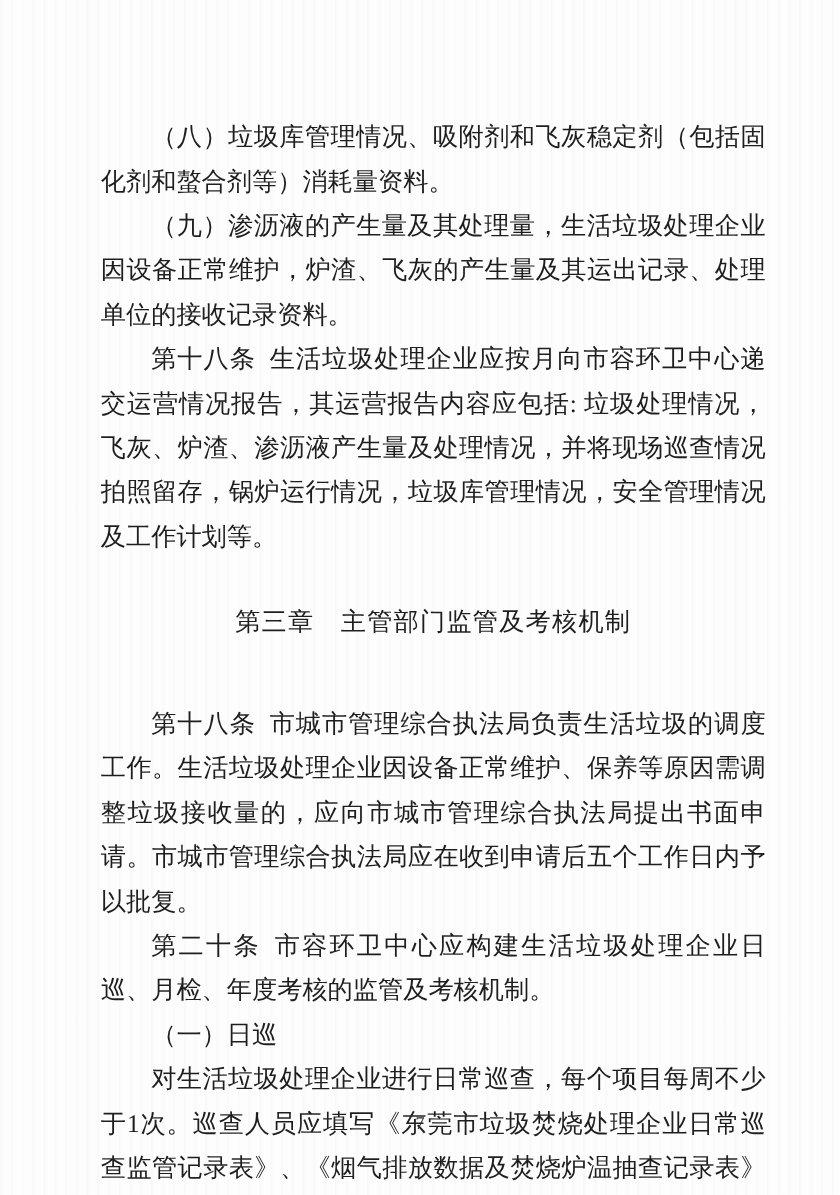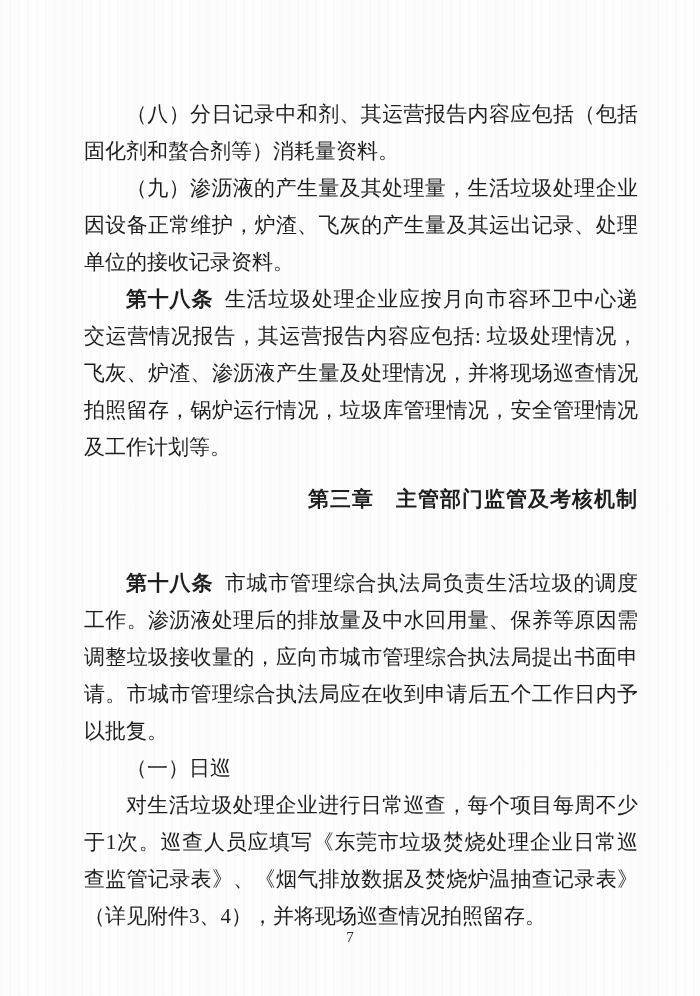--- a/index.html
+++ b/index.html
@@ -28,62 +28,63 @@
     width: 554px;
   }
   .para {
     font-size: 21px;
     line-height: 37px;
     text-align: justify;
     text-indent: 2em;
     word-break: break-all;
   }
   .article-label {
-    font-weight: bold;
+    font-weight: normal;
     margin-right: 0.55em;
   }
   .chapter-heading {
     font-family: "Liberation Sans", "DejaVu Sans", sans-serif;
     font-size: 21px;
     line-height: 37px;
-    font-weight: bold;
-    text-align: right;
+    font-weight: normal;
+    text-align: center;
     text-indent: 0;
     letter-spacing: 1px;
-    margin-top: 14px;
+    margin-top: 34px;
     margin-bottom: 48px;
   }
   .page-footer {
     position: absolute;
     top: 929px;
     left: 0;
     right: 0;
     text-align: center;
     font-size: 15px;
     line-height: 17px;
     color: #2a2a2a;
   }
 </style>
 </head>
 <body>
 
 <div class="page">
 
   <div class="body-text">
 
-    <p class="para">（八）分日记录中和剂、其运营报告内容应包括（包括固化剂和螯合剂等）消耗量资料。</p>
+    <p class="para">（八）垃圾库管理情况、吸附剂和飞灰稳定剂（包括固化剂和螯合剂等）消耗量资料。</p>
 
     <p class="para">（九）渗沥液的产生量及其处理量，生活垃圾处理企业因设备正常维护，炉渣、飞灰的产生量及其运出记录、处理单位的接收记录资料。</p>
 
     <p class="para"><span class="article-label">第十八条</span><span>生活垃圾处理企业应按月向市容环卫中心递交运营情况报告，其运营报告内容应包括: 垃圾处理情况，飞灰、炉渣、渗沥液产生量及处理情况，并将现场巡查情况拍照留存，锅炉运行情况，垃圾库管理情况，安全管理情况及工作计划等。</span></p>
 
     <h2 class="chapter-heading">第三章　主管部门监管及考核机制</h2>
 
-    <p class="para"><span class="article-label">第十八条</span><span>市城市管理综合执法局负责生活垃圾的调度工作。渗沥液处理后的排放量及中水回用量、保养等原因需调整垃圾接收量的，应向市城市管理综合执法局提出书面申请。市城市管理综合执法局应在收到申请后五个工作日内予以批复。</span></p>
+    <p class="para"><span class="article-label">第十八条</span><span>市城市管理综合执法局负责生活垃圾的调度工作。生活垃圾处理企业因设备正常维护、保养等原因需调整垃圾接收量的，应向市城市管理综合执法局提出书面申请。市城市管理综合执法局应在收到申请后五个工作日内予以批复。</span></p>
 
+    <p class="para"><span class="article-label">第二十条</span><span>市容环卫中心应构建生活垃圾处理企业日巡、月检、年度考核的监管及考核机制。</span></p>
 
     <p class="para">（一）日巡</p>
 
     <p class="para">对生活垃圾处理企业进行日常巡查，每个项目每周不少于1次。巡查人员应填写《东莞市垃圾焚烧处理企业日常巡查监管记录表》、《烟气排放数据及焚烧炉温抽查记录表》（详见附件3、4），并将现场巡查情况拍照留存。</p>
 
   </div>
 
   <div class="page-footer">7</div>
 
 </div>

